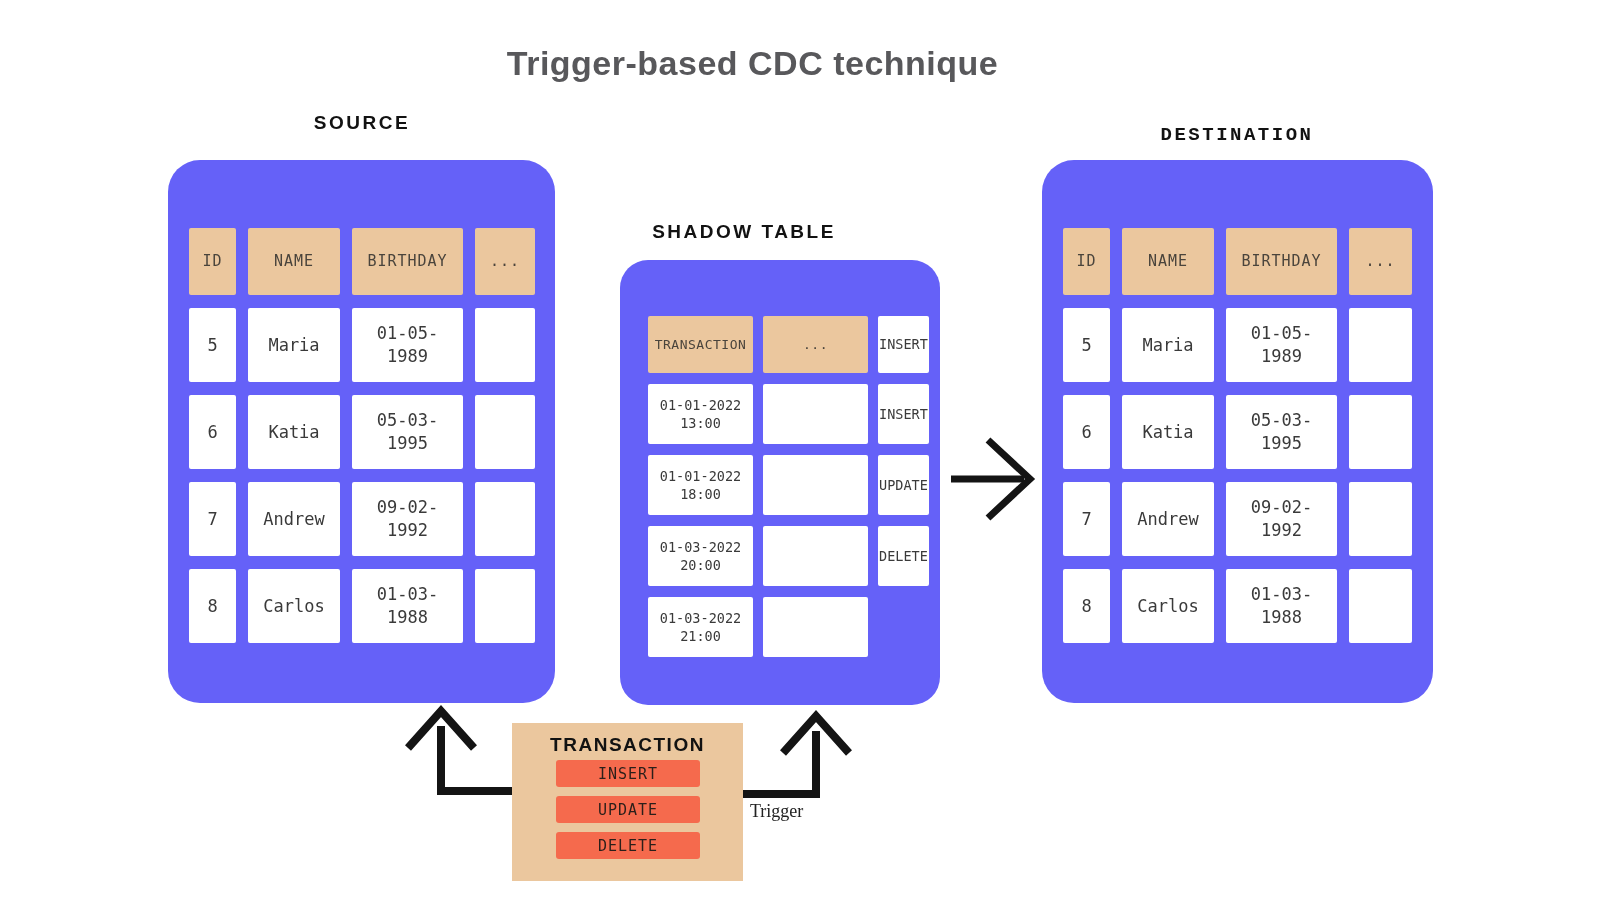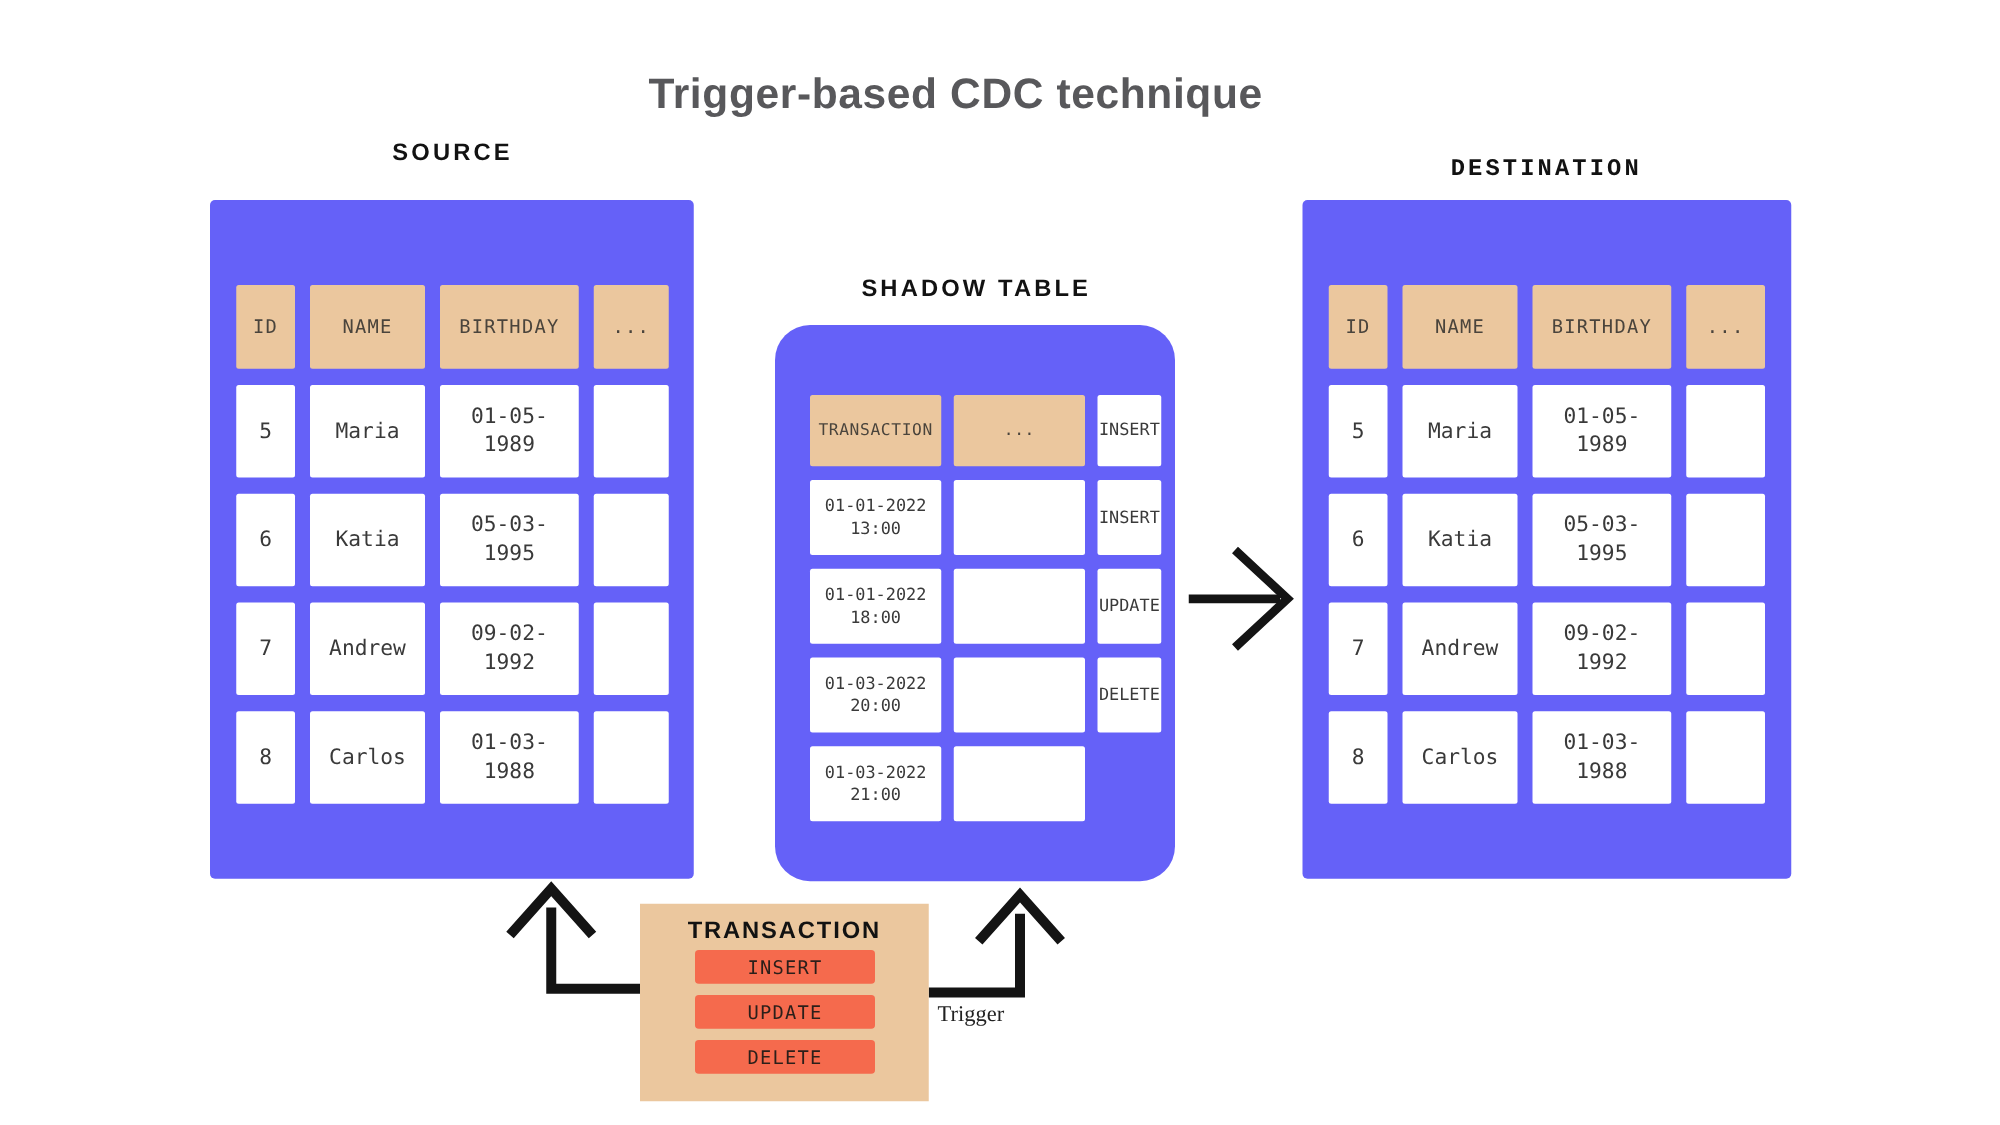--- a/index.html
+++ b/index.html
@@ -1,27 +1,27 @@
 <!DOCTYPE html>
 <html><head>
 <meta charset="utf-8">
 <title>Trigger-based CDC technique</title>
 <style>
   html,body{margin:0;padding:0;background:#ffffff;}
   .stage{position:relative;width:1600px;height:900px;background:#ffffff;overflow:hidden;
          font-family:"Liberation Sans",sans-serif;}
-  .title{position:absolute;left:0;top:44px;width:1505px;margin:12px;text-align:center;
+  .title{position:absolute;left:0;top:44px;width:1505px;margin:0;text-align:center;
          font-size:34px;font-weight:700;letter-spacing:.5px;color:#58585b;}
   .section-label{position:absolute;transform:translateX(-50%);font-size:19px;font-weight:700;
          letter-spacing:2.5px;color:#121212;white-space:nowrap;}
   #lbl-source{left:362px;top:112px;}
-  #lbl-shadow{left:781px;top:221px;}
+  #lbl-shadow{left:744px;top:221px;}
   #lbl-destination{left:1237px;top:124px;font-family:Liberation Mono, monospace;}
 
-  .card{position:absolute;background:#6561f8;border-radius:4px;}
+  .card{position:absolute;background:#6561f8;border-radius:32px;}
   #card-source{left:168px;top:160px;width:387px;height:543px;}
   #card-shadow{left:620px;top:260px;width:320px;height:445px;border-radius:28px;}
   #card-destination{left:1042px;top:160px;width:391px;height:543px;}
 
   .grid{position:absolute;display:grid;}
   .grid-source{left:21px;top:68px;grid-template-columns:47px 92px 111px 60px;
          grid-template-rows:67px repeat(4,74px);gap:13px 12px;}
   .grid-shadow{left:28px;top:56px;grid-template-columns:105px 105px 51px;
          grid-template-rows:57px repeat(4,60px);gap:11px 10px;}
   .grid-destination{left:21px;top:68px;grid-template-columns:47px 92px 111px 63px;

